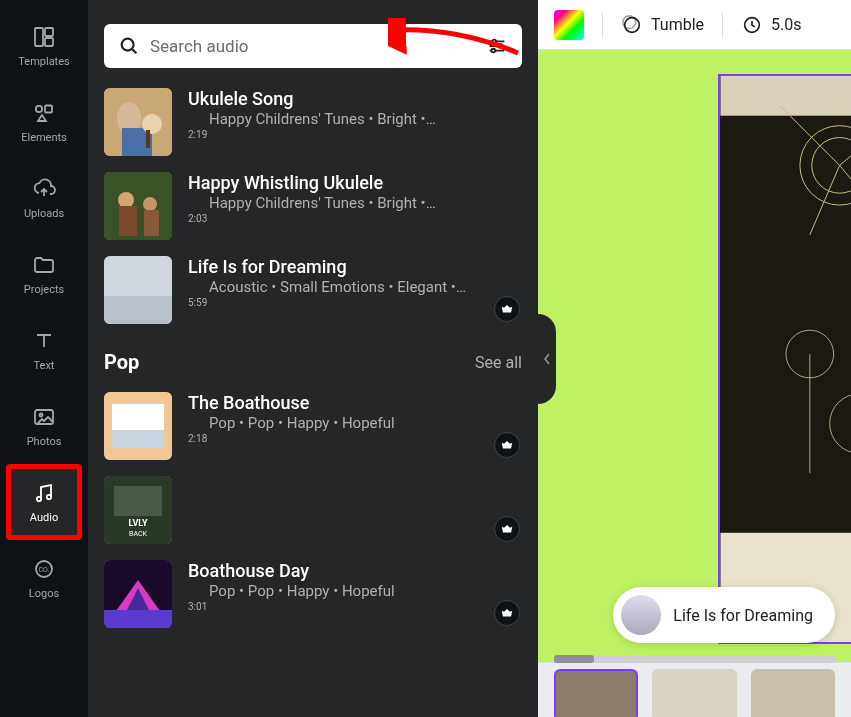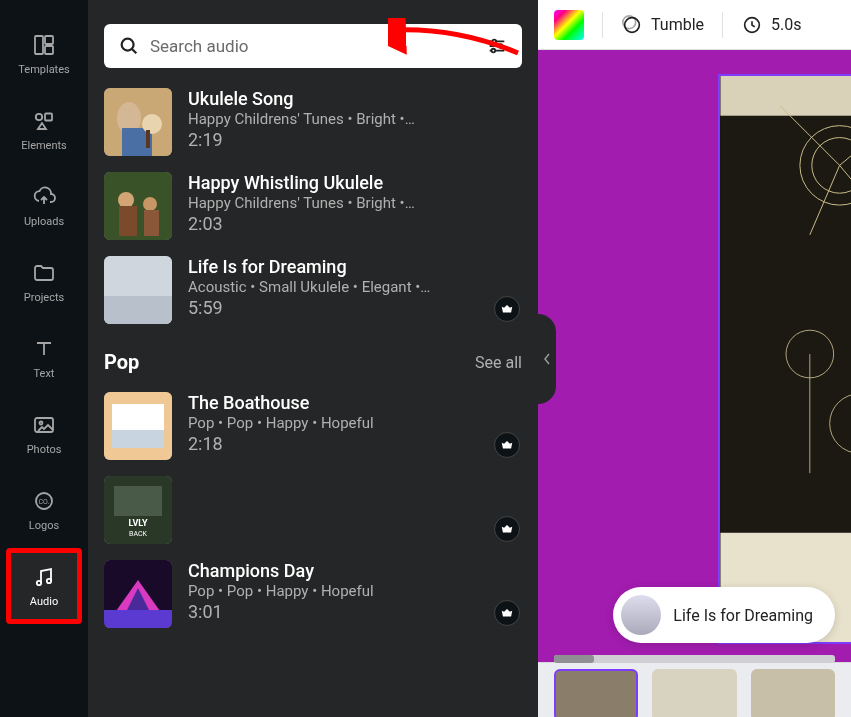--- a/index.html
+++ b/index.html
@@ -1,20 +1,20 @@
 <!DOCTYPE html>
 <html><head>
 <meta charset="utf-8">
 <style>
 * { margin:0; padding:0; box-sizing:border-box; font-family:-apple-system,BlinkMacSystemFont,"Segoe UI",Roboto,sans-serif; }
 body { background:#e5e5e5; overflow:hidden; width:851px; height:717px; position:relative; }
 .app { display:flex; height:717px; }
 
 
-.sidebar { width:88px; background:#0d1216; display:flex; flex-direction:column; align-items:center; padding-top:16px; }
+.sidebar { width:88px; background:#0d1216; display:flex; flex-direction:column; align-items:center; padding-top:8px; }
 .side-item { width:76px; height:76px; display:flex; flex-direction:column; align-items:center; justify-content:center; gap:6px; color:#a6a6a6; cursor:pointer; border-radius:6px; }
 .side-item.active { background:#252627; color:#fff; }
 .side-item svg { width:24px; height:24px; }
 .side-item span { font-size:11px; }
 .side-item.audio-highlight { border:5px solid #ff0000; border-radius:4px; }
 
 
 .panel { width:450px; background:#252627; display:flex; flex-direction:column; position:relative; }
 .search-wrap { padding:24px 16px 12px; }
 .search { background:#fff; border-radius:6px; height:44px; display:flex; align-items:center; padding:0 14px; gap:10px; position:relative; }
@@ -22,33 +22,33 @@
 .search input::placeholder { color:#6b6b6b; }
 .search svg { width:22px; height:22px; flex-shrink:0; }
 .arrow { position:absolute; left:300px; top:18px; pointer-events:none; }
 
 .tracks { flex:1; overflow-y:auto; padding:0 16px 33px; }
 .track { display:flex; gap:16px; padding:8px 0; position:relative; cursor:pointer; }
 .thumb { width:68px; height:68px; border-radius:6px; flex-shrink:0; overflow:hidden; background:#888; }
 .thumb svg { width:100%; height:100%; display:block; }
 .tinfo { flex:1; min-width:0; color:#fff; }
 .ttitle { font-size:18px; font-weight:500; white-space:nowrap; overflow:hidden; text-overflow:ellipsis; }
-.tmeta { font-size:15px; color:#b0b0b0; white-space:nowrap; overflow:hidden; text-overflow:ellipsis; margin-top:1px; }
-.tdur { font-size:18px; color:#b0b0b0; margin-top:1px; }
+.tmeta { font-size:15px; color:#b0b0b0; white-space:nowrap; overflow:hidden; text-overflow:ellipsis; margin-top:1px;margin-left:21px; }
+.tdur { font-size:10px; color:#b0b0b0; margin-top:1px; }
 .badge { position:absolute; right:2px; bottom:10px; width:26px; height:26px; border-radius:50%; background:#0d1216; border:1px solid #444; display:flex; align-items:center; justify-content:center; }
 .badge svg { width:14px; height:14px; }
 
 .section-head { display:flex; justify-content:space-between; align-items:center; padding:18px 0 10px; }
 .section-title { color:#fff; font-size:20px; font-weight:700; }
 .see-all { color:#b0b0b0; font-size:16px; cursor:pointer;margin-left:44px; }
 
 .collapse-tab { position:absolute; right:-18px; top:50%; transform:translateY(-50%); width:18px; height:90px; background:#252627; border-radius:0 45px 45px 0; display:flex; align-items:center; justify-content:center; cursor:pointer; }
 
 
-.canvas-area { flex:1; background:#a21caf; display:flex; flex-direction:column;text-align:center; }
+.canvas-area { flex:1; background:#bef264; display:flex; flex-direction:column;text-align:center; }
 .toolbar { height:50px; background:#fff; display:flex; align-items:center; gap:18px; padding:0 16px; border-bottom:1px solid #e0e0e0; }
 .color-sw { width:30px; height:30px; border-radius:4px; background:linear-gradient(135deg,#ff00ff 0%,#ff0080 20%,#ffff00 45%,#00ff00 65%,#00ffff 100%); }
 .tool-div { width:1px; height:26px; background:#e0e0e0; }
 .tool-text { font-size:16px; color:#222; }
 .tool-grp { display:flex; align-items:center; gap:8px; }
 .tool-grp svg { width:22px; height:22px; }
 
 .canvas-stage { flex:1; position:relative; padding:20px 0 0 20px; overflow:hidden; }
 .canvas-frame { position:absolute; left:180px; top:24px; width:700px; height:570px; border:2px solid #7d3cff; background:#1a1611; }
 .canvas-img { width:100%; height:100%; }
@@ -106,34 +106,34 @@
       <span>Text</span>
     </div>
     <div class="side-item">
       <svg viewBox="0 0 24 24" fill="none" stroke="currentColor" stroke-width="1.8">
           <rect x="3" y="5" width="18" height="14" rx="2"></rect>
           <circle cx="9" cy="10" r="1.5"></circle>
           <path d="M21 17l-5-5-4 4-2-2-4 4"></path>
         </svg>
       <span>Photos</span>
     </div>
-    <div class="side-item">
-      <svg viewBox="0 0 24 24" fill="none" stroke="currentColor" stroke-width="1.8">
-          <circle cx="12" cy="12" r="8"></circle>
-          <text x="12" y="15" text-anchor="middle" font-size="7" fill="currentColor" stroke="none">CO.</text>
-        </svg>
-      <span>Logos</span>
-    </div>
     <div class="side-item active audio-highlight">
       <svg viewBox="0 0 24 24" fill="none" stroke="currentColor" stroke-width="1.8">
           <path d="M9 18V6l10-2v12"></path>
           <circle cx="7" cy="18" r="2.2"></circle>
           <circle cx="17" cy="16" r="2.2"></circle>
         </svg>
       <span>Audio</span>
+    </div>
+    <div class="side-item">
+      <svg viewBox="0 0 24 24" fill="none" stroke="currentColor" stroke-width="1.8">
+          <circle cx="12" cy="12" r="8"></circle>
+          <text x="12" y="15" text-anchor="middle" font-size="7" fill="currentColor" stroke="none">CO.</text>
+        </svg>
+      <span>Logos</span>
     </div>
   </div>
 
   <div class="panel">
     <div class="search-wrap">
       <div class="search">
         <svg viewBox="0 0 24 24" fill="none" stroke="#222" stroke-width="2.4">
             <circle cx="10.5" cy="10.5" r="6.5"></circle>
             <path d="M20 20l-4.5-4.5"></path>
           </svg>
@@ -193,21 +193,21 @@
 
       <div class="track">
         <div class="thumb">
             <svg viewBox="0 0 68 68">
               <rect width="68" height="68" fill="#d0d6de"></rect>
               <rect y="40" width="68" height="28" fill="#b8c0cc"></rect>
             </svg>
           </div>
         <div class="tinfo">
           <div class="ttitle">Life Is for Dreaming</div>
-          <div class="tmeta">Acoustic • Small Ukulele • Elegant •…</div>
+          <div class="tmeta">Acoustic • Small Emotions • Elegant •…</div>
           <div class="tdur">5:59</div>
         </div>
         <div class="badge">
             <svg viewBox="0 0 24 24" fill="#fff">
               <path d="M3 8l4 2 5-5 5 5 4-2-2 10H5Z"></path>
             </svg>
           </div>
       </div>
 
       <div class="section-head">
@@ -254,21 +254,21 @@
       <div class="track">
         <div class="thumb">
             <svg viewBox="0 0 68 68">
               <rect width="68" height="68" fill="#1a0a2a"></rect>
               <path d="M0 68 L34 20 L68 68 Z" fill="#d93abf"></path>
               <path d="M14 68 L34 28 L54 68 Z" fill="#4a2a9a"></path>
               <rect y="50" width="68" height="18" fill="#5a3ad0"></rect>
             </svg>
           </div>
         <div class="tinfo">
-          <div class="ttitle">Champions Day</div>
+          <div class="ttitle">Boathouse Day</div>
           <div class="tmeta">Pop • Pop • Happy • Hopeful</div>
           <div class="tdur">3:01</div>
         </div>
         <div class="badge">
             <svg viewBox="0 0 24 24" fill="#fff">
               <path d="M3 8l4 2 5-5 5 5 4-2-2 10H5Z"></path>
             </svg>
           </div>
       </div>
 

